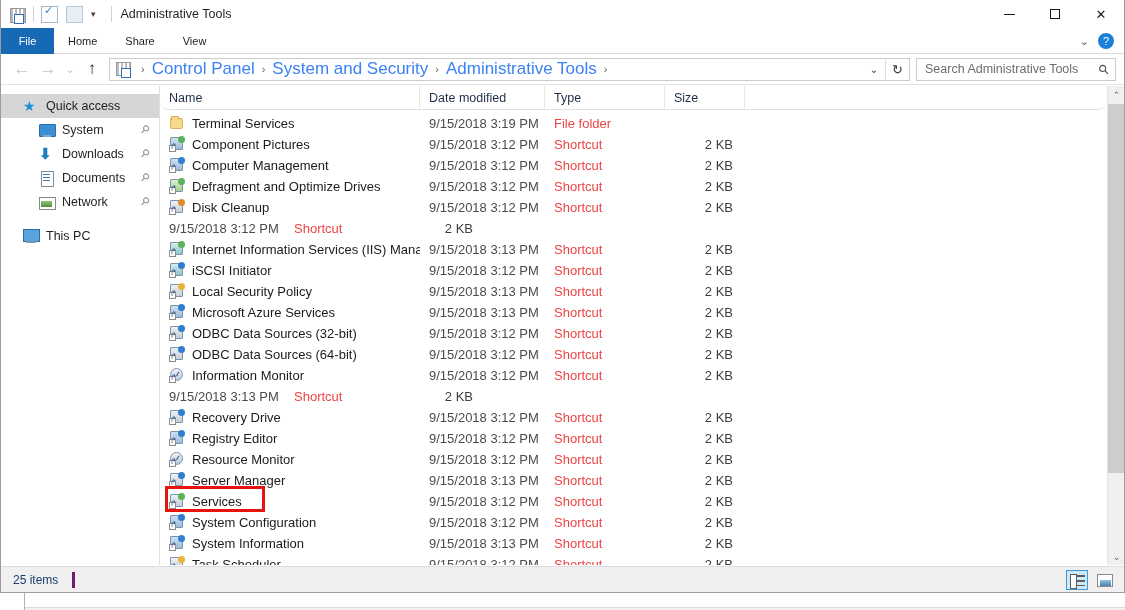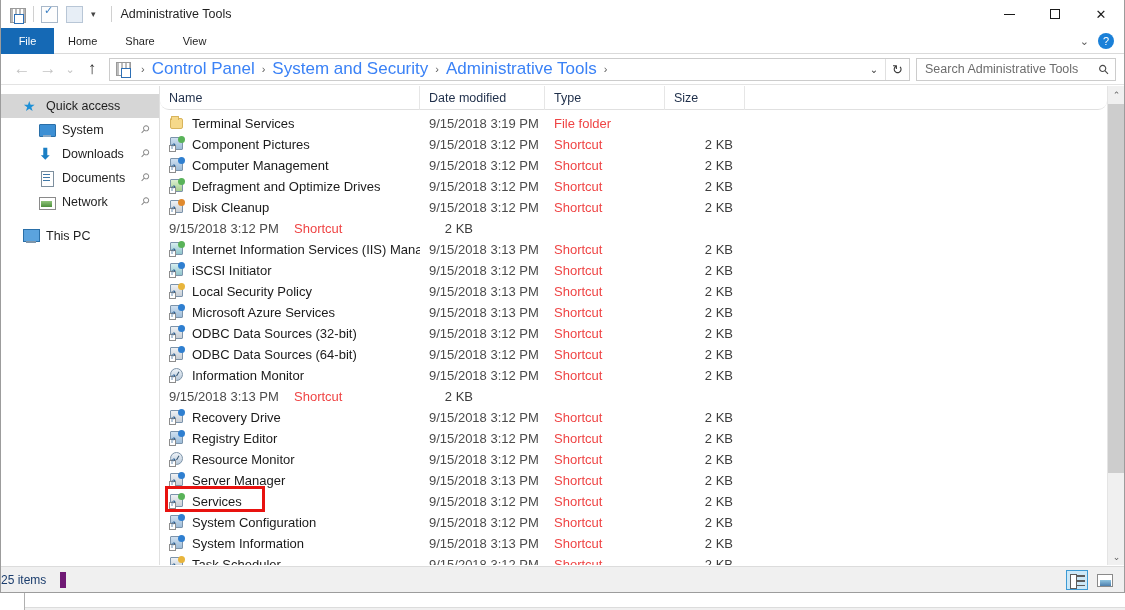--- a/index.html
+++ b/index.html
@@ -375,22 +375,22 @@
     top: 18px; height: 369px; background: #cdcdcd;
   }
 
   
   #statusbar {
     position: absolute; left: 0; bottom: 0; width: 100%; height: 26px;
     background: #f0f0f0; border-top: 1px solid #dcdcdc;
     display: flex; align-items: center;
   }
   #statuscount {
-    font-size: 12px; color: #1b3d6d; padding-left: 0; padding-right: 14px;
-    height: 16px; line-height: 16px; border-right: 6px solid #701a75;
+    font-size: 12px; color: #1b3d6d; padding-left: 12px; padding-right: 14px;
+    height: 16px; line-height: 16px; border-right: 3px solid #701a75;
   }
   #viewbtns {
     position: absolute; right: 8px; top: 3px; display: flex; gap: 6px;
   }
   .vbtn {
     width: 22px; height: 20px; display: flex; align-items: center;
     justify-content: center; position: relative;
   }
   .vbtn.active { background: #cde8f7; border: 1px solid #3c9ad4; }
   .vb-details { width: 15px; height: 13px; position: relative; }

